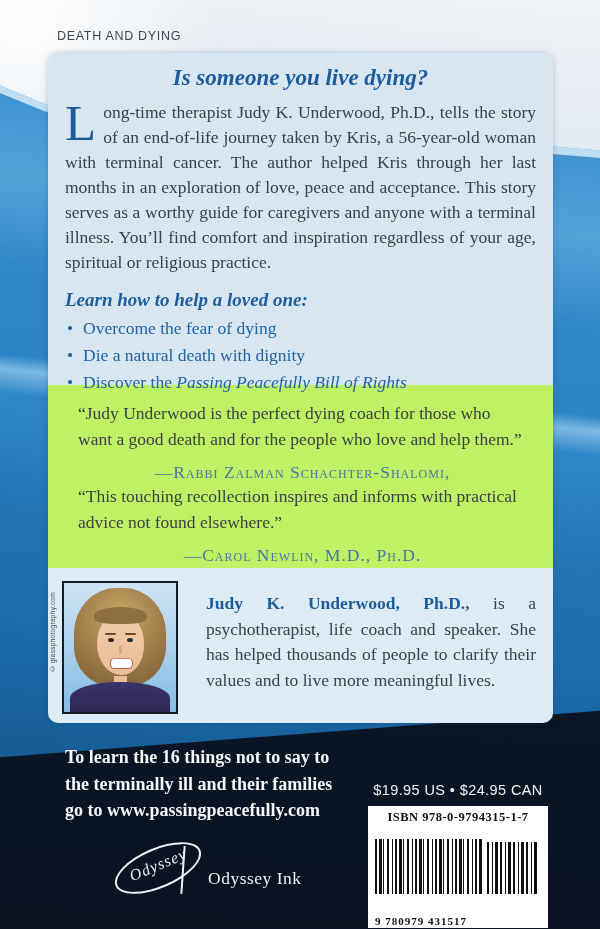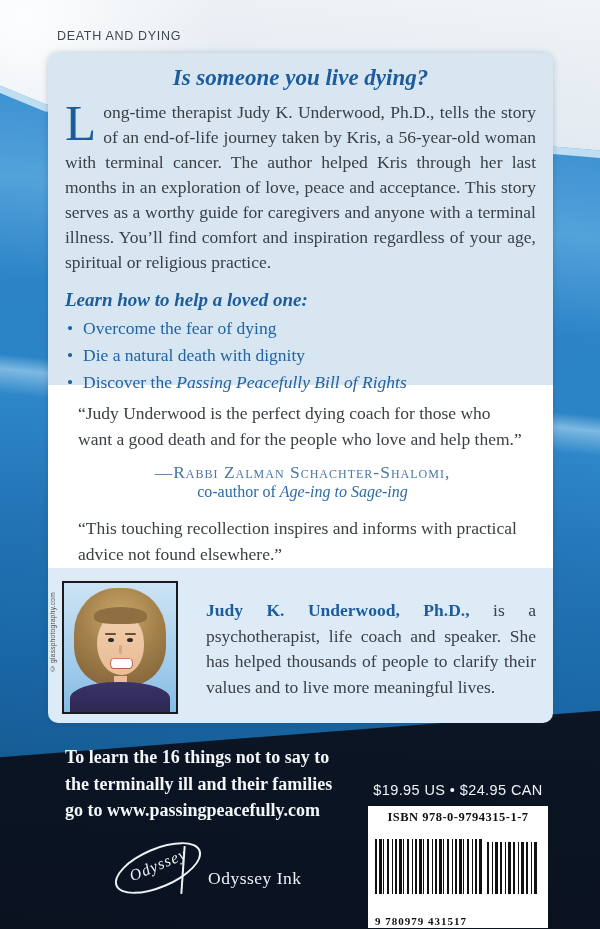--- a/index.html
+++ b/index.html
@@ -42,21 +42,21 @@
     color:#3f464e;
   }
   
   .panel{
     position:absolute;left:48px;top:53px;width:505px;
     border-radius:10px;overflow:hidden;
     box-shadow:0 0 6px rgba(30,60,90,.25);
   }
   .sec{box-sizing:border-box;width:100%;}
   .sec1{height:332px;background:#d7e6f1;padding:10px 17px 0 17px;}
-  .sec2{height:183px;background:#ffffff;padding:15px 26px 0 30px;}
+  .sec2{height:183px;background:#bef264;padding:15px 26px 0 30px;}
   .sec3{height:155px;background:#dcebf6;padding:12px 16px 0 14px;position:relative;}
 
   .headline{
     margin:2px 0 9px 0;text-align:center;
     font-size:23px;font-weight:bold;font-style:italic;color:#1d5c9b;
   }
   .lead{
     margin:0;font-size:17.5px;line-height:25px;color:#3b4046;text-align:justify;
   }
   .dropcap{
@@ -102,21 +102,21 @@
   .body-top{position:absolute;left:6px;bottom:-4px;width:100px;height:34px;border-radius:48% 48% 0 0;
     background:linear-gradient(180deg,#3a3368 0%,#2b2650 100%);}
   .neck{position:absolute;left:50px;bottom:26px;width:13px;height:10px;background:#e9bd96;}
 
   .photo-credit{
     position:absolute;left:1px;top:24px;
     writing-mode:vertical-rl;transform:rotate(180deg);
     font-family:"Liberation Sans",sans-serif;font-size:6.5px;color:#4b4b4b;letter-spacing:.3px;
   }
   .bio{
-    margin:18px 0 0 144px;width:330px;font-size:17.5px;line-height:25.5px;
+    margin:11px 0 0 144px;width:330px;font-size:17.5px;line-height:25.5px;
     color:#3b4046;text-align:justify;
   }
   .bio .name{font-weight:bold;color:#1d5c9b;}
 
   
   .promo{
     position:absolute;left:65px;top:744px;width:300px;
     font-size:18px;font-weight:bold;color:#f4f7fa;line-height:26.5px;
   }
   .price{
@@ -181,21 +181,20 @@
     <ul class="bullets">
       <li><span class="dot">•</span><span>Overcome the fear of dying</span></li>
       <li><span class="dot">•</span><span>Die a natural death with dignity</span></li>
       <li><span class="dot">•</span><span>Discover the </span><span class="it">Passing Peacefully Bill of Rights</span></li>
     </ul>
   </div>
 
   <div class="sec sec2">
     <p class="quote">“Judy Underwood is the perfect dying coach for those who want a good death and for the people who love and help them.”</p>
     <p class="attribution">—Rabbi Zalman Schachter-Shalomi,</p>
-    <p class="credit"><span>co-author of </span><span class="it">Age-ing to Sage-ing</span></p>
     <p class="quote">“This touching recollection inspires and informs with practical advice not found elsewhere.”</p>
     <p class="attribution">—Carol Newlin, M.D., Ph.D.</p>
   </div>
 
   <div class="sec sec3">
     <div class="photo-credit">© glassphotography.com</div>
     <div class="photo">
       <div class="hair"></div>
       <div class="face"></div>
       <div class="bangs"></div>

